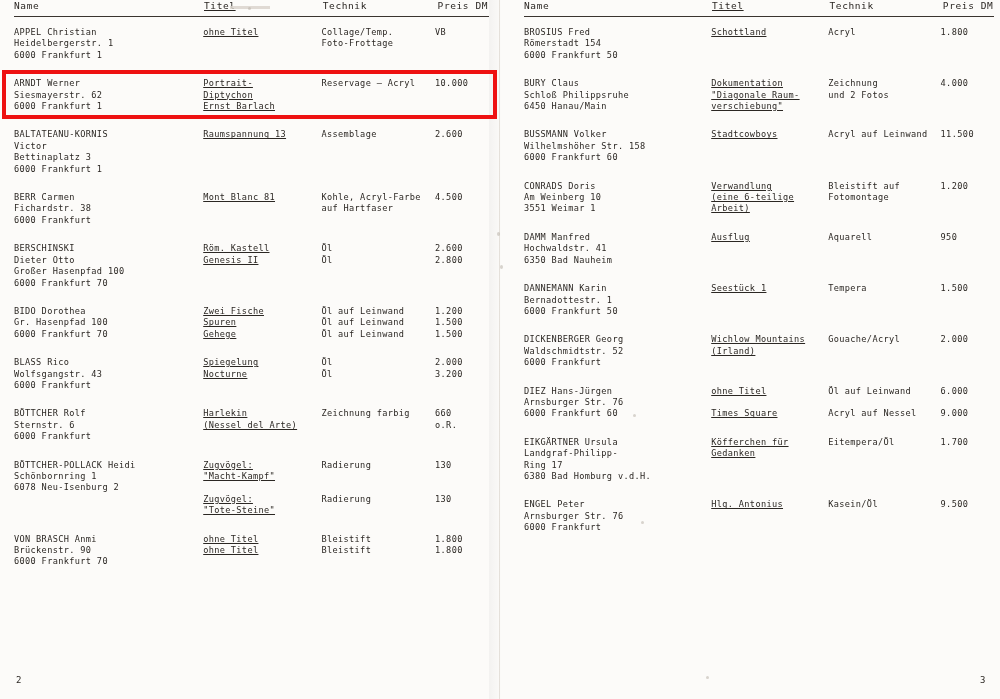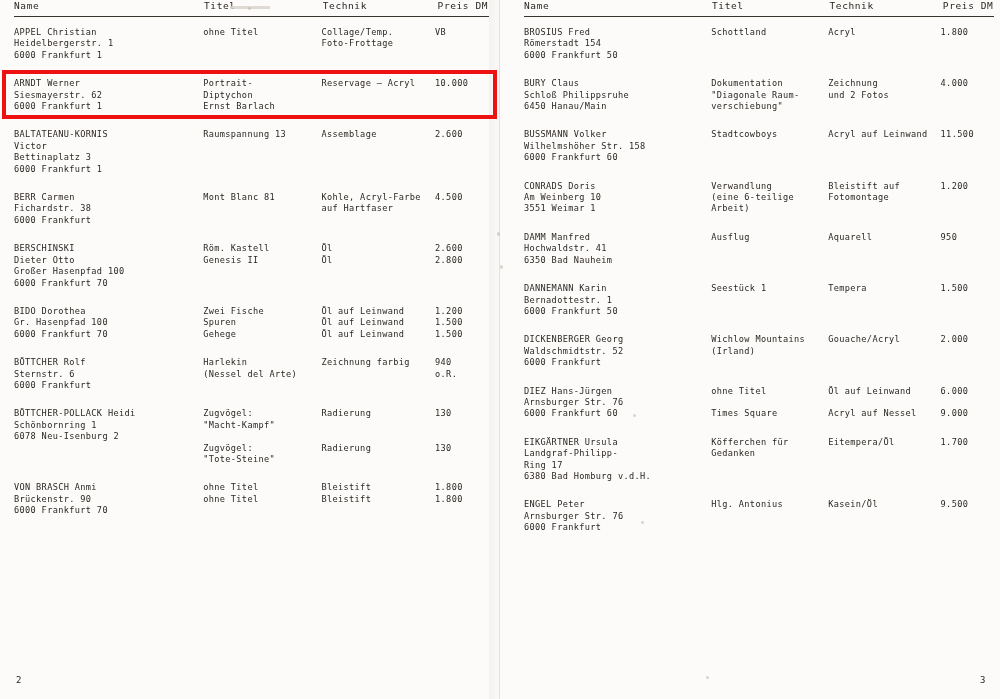--- a/index.html
+++ b/index.html
@@ -62,21 +62,21 @@
     padding: 0 0 5px 0;
     vertical-align: bottom;
     color: #2a2622;
   }
   .head-rule {
     height: 1px;
     background: #3a342f;
     margin: 0 0 10px 0;
   }
   .col-name   { width: 40%; }
-  .col-titel  { width: 25%; }
+  .col-titel  { width: 25%; text-decoration: underline; }
   .col-tech   { width: 24%; }
   .col-preis  { width: 11%; text-align: right; }
   th.col-preis { text-align: center; }
 
   .entry {
     position: relative;
   }
   .entry td {
     vertical-align: top;
     font-size: 8.6px;
@@ -212,27 +212,38 @@
 Spuren
 Gehege</td>
             <td class="col-tech">Öl auf Leinwand
 Öl auf Leinwand
 Öl auf Leinwand</td>
             <td class="col-preis price">1.200
 1.500
 1.500</td>
           </tr>
           <tr class="entry">
+            <td class="col-name">BLASS Rico
+Wolfsgangstr. 43
+6000 Frankfurt</td>
+            <td class="col-titel">Spiegelung
+Nocturne</td>
+            <td class="col-tech">Öl
+Öl</td>
+            <td class="col-preis price">2.000
+3.200</td>
+          </tr>
+          <tr class="entry">
             <td class="col-name">BÖTTCHER Rolf
 Sternstr. 6
 6000 Frankfurt</td>
             <td class="col-titel">Harlekin
 (Nessel del Arte)</td>
             <td class="col-tech">Zeichnung farbig</td>
-            <td class="col-preis price">940
+            <td class="col-preis price">660
 o.R.</td>
           </tr>
           <tr class="entry">
             <td class="col-name">BÖTTCHER-POLLACK Heidi
 Schönbornring 1
 6078 Neu-Isenburg 2</td>
             <td class="col-titel">Zugvögel:
 "Macht-Kampf"
 
 Zugvögel:

